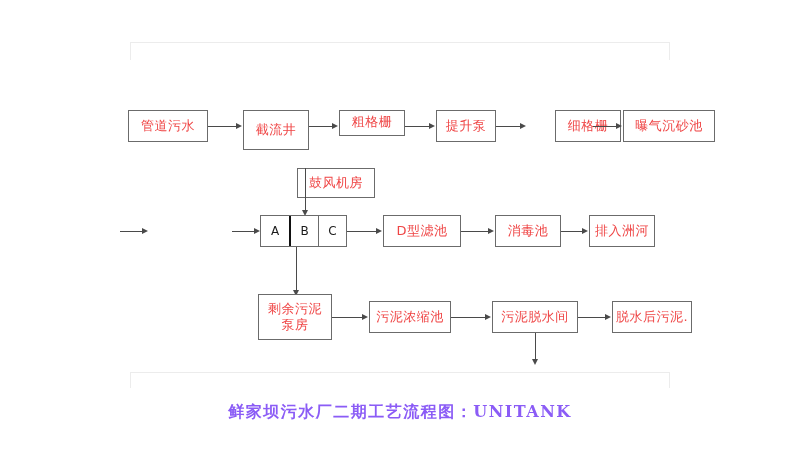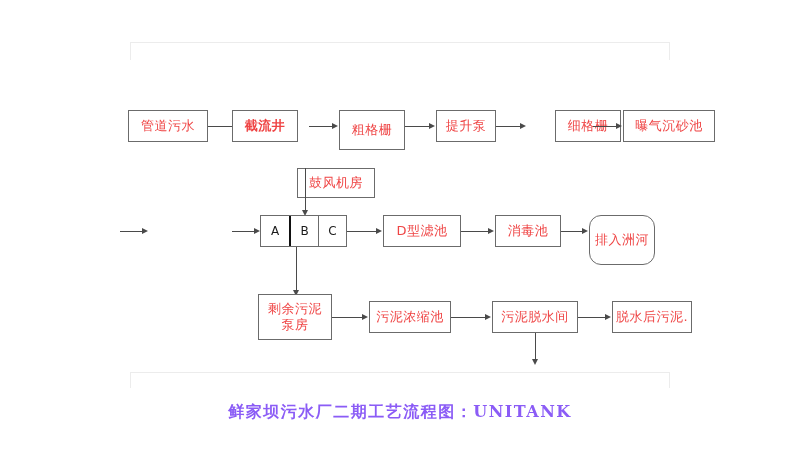--- a/index.html
+++ b/index.html
@@ -109,26 +109,26 @@
   <div class="frame-line" style="left:130px; top:372px; width:1px; height:16px;"></div>
   <div class="frame-line" style="left:130px; top:372px; width:540px; height:1px;"></div>
   <div class="frame-line" style="left:669px; top:42px; width:1px; height:18px;"></div>
   <div class="frame-line" style="left:669px; top:372px; width:1px; height:16px;"></div>
 
   <div class="node" style="left:128px; top:110px; width:80px; height:32px;">管道污水</div>
 
   <div class="conn h" style="left:208px; top:126px; width:30px;"></div>
   <div class="arrowhead right" style="left:236px; top:122.5px;"></div>
 
-  <div class="node" style="left:232px; top:110px; width:66px; height:32px;font-weight:bold;">截流井</div>
+  <div class="node" style="left:243px; top:110px; width:66px; height:40px;">截流井</div>
 
   <div class="conn h" style="left:309px; top:126px; width:25px;"></div>
   <div class="arrowhead right" style="left:332px; top:122.5px;"></div>
 
-  <div class="node" style="left:339px; top:110px; width:66px; height:40px;">粗格栅</div>
+  <div class="node" style="left:339px; top:110px; width:66px; height:26px;font-family:Liberation Mono, monospace;">粗格栅</div>
 
   <div class="conn h" style="left:405px; top:126px; width:26px;"></div>
   <div class="arrowhead right" style="left:429px; top:122.5px;"></div>
 
   <div class="node" style="left:436px; top:110px; width:60px; height:32px;">提升泵</div>
 
   <div class="conn h" style="left:496px; top:126px; width:26px;"></div>
   <div class="arrowhead right" style="left:520px; top:122.5px;"></div>
 
   <div class="node" style="left:527px; top:110px; width:66px; height:32px;margin-left:28px;">细格栅</div>
@@ -162,21 +162,21 @@
   <div class="node" style="left:383px; top:215px; width:78px; height:32px;">D型滤池</div>
 
   <div class="conn h" style="left:461px; top:231px; width:29px;"></div>
   <div class="arrowhead right" style="left:488px; top:227.5px;"></div>
 
   <div class="node" style="left:495px; top:215px; width:66px; height:32px;">消毒池</div>
 
   <div class="conn h" style="left:561px; top:231px; width:23px;"></div>
   <div class="arrowhead right" style="left:582px; top:227.5px;"></div>
 
-  <div class="node" style="left:589px; top:215px; width:66px; height:50px;border-radius:12px;">排入洲河</div>
+  <div class="node" style="left:589px; top:215px; width:66px; height:32px;">排入洲河</div>
 
   <div class="conn v" style="left:296px; top:247px; height:44px;"></div>
   <div class="arrowhead down" style="left:292.5px; top:290px;"></div>
 
   <div class="node two-line" style="left:258px; top:294px; width:74px; height:46px;">剩余污泥
 泵房</div>
 
   <div class="conn h" style="left:332px; top:317px; width:32px;"></div>
   <div class="arrowhead right" style="left:362px; top:313.5px;"></div>
 

